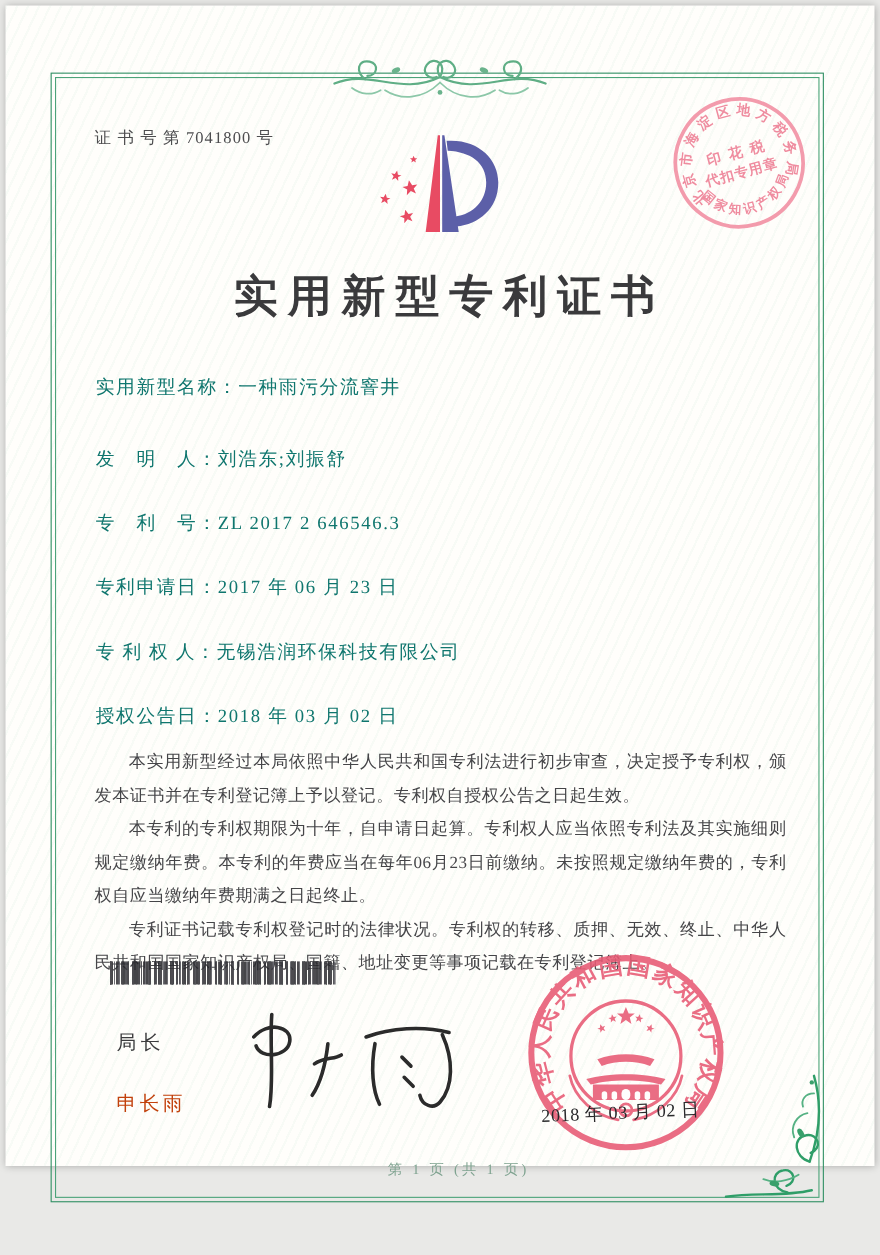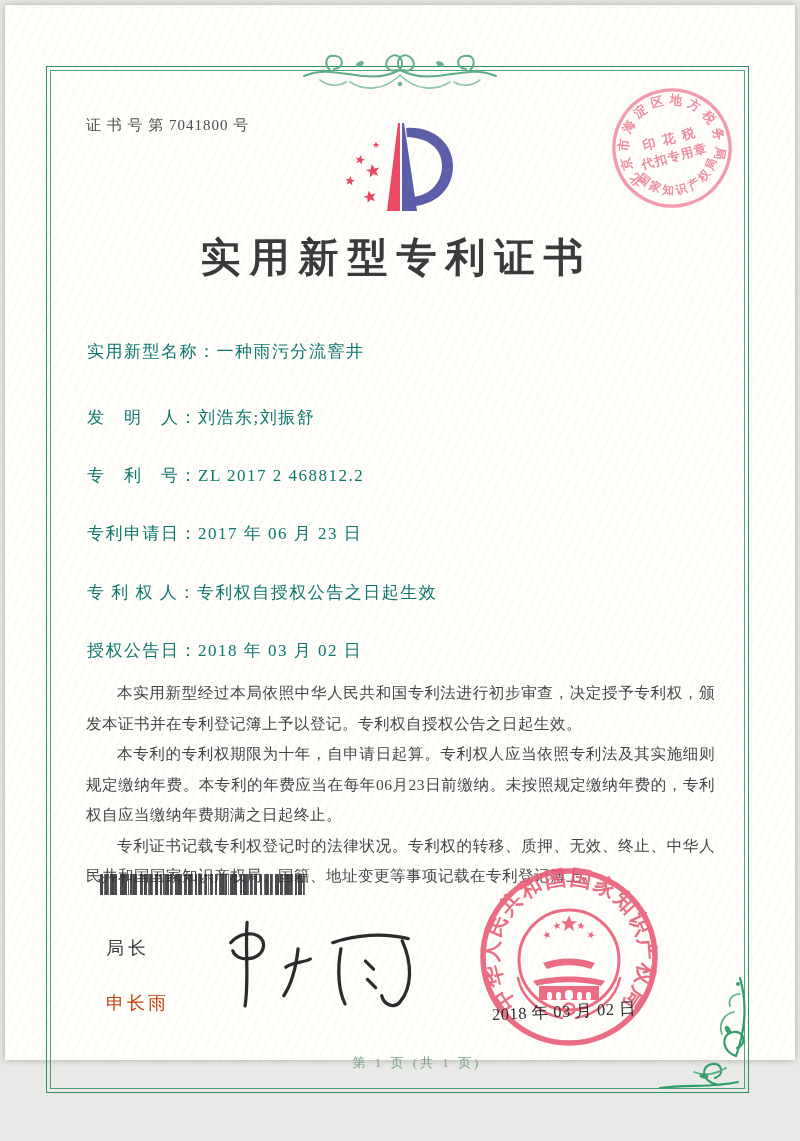--- a/index.html
+++ b/index.html
@@ -32,21 +32,21 @@
   .cert-no{
     position:absolute;left:86px;top:116px;
     font-size:15px;color:#4d4d4f;letter-spacing:1px;
   }
   .logo{position:absolute;left:336px;top:114px;width:128px;height:112px;}
   .tax-stamp{
     position:absolute;left:608px;top:84px;width:128px;height:128px;
     transform:rotate(-15deg);opacity:.9;
   }
   .title{
-    position:absolute;left:46px;top:230px;width:701px;margin:0;
+    position:absolute;left:46px;top:230px;width:701px;margin:12px;
     text-align:center;font-size:40px;font-weight:600;color:#3a3a3c;
     letter-spacing:9px;
   }
   .field-row{
     position:absolute;left:87px;font-size:17px;color:#0f766e;letter-spacing:1.5px;
     white-space:nowrap;
   }
   .paragraphs{
     position:absolute;left:86px;top:678px;width:629px;
     font-size:15.5px;line-height:30.5px;color:#454548;
@@ -160,27 +160,27 @@
 
   <h1 class="title">实用新型专利证书</h1>
 
   <div class="field-row" style="top:340px">
     <span>实用新型名称：</span><span>一种雨污分流窨井</span>
   </div>
   <div class="field-row" style="top:406px">
     <span>发　明　人：</span><span>刘浩东;刘振舒</span>
   </div>
   <div class="field-row" style="top:464px">
-    <span>专　利　号：</span><span>ZL 2017 2 468812.2</span>
+    <span>专　利　号：</span><span>ZL 2017 2 646546.3</span>
   </div>
   <div class="field-row" style="top:522px">
     <span>专利申请日：</span><span>2017 年 06 月 23 日</span>
   </div>
   <div class="field-row" style="top:581px">
-    <span>专 利 权 人：</span><span>专利权自授权公告之日起生效</span>
+    <span>专 利 权 人：</span><span>无锡浩润环保科技有限公司</span>
   </div>
   <div class="field-row" style="top:639px">
     <span>授权公告日：</span><span>2018 年 03 月 02 日</span>
   </div>
 
   <div class="paragraphs">
     <p>本实用新型经过本局依照中华人民共和国专利法进行初步审查，决定授予专利权，颁发本证书并在专利登记簿上予以登记。专利权自授权公告之日起生效。</p>
     <p>本专利的专利权期限为十年，自申请日起算。专利权人应当依照专利法及其实施细则规定缴纳年费。本专利的年费应当在每年06月23日前缴纳。未按照规定缴纳年费的，专利权自应当缴纳年费期满之日起终止。</p>
     <p>专利证书记载专利权登记时的法律状况。专利权的转移、质押、无效、终止、中华人民共和国国家知识产权局、国籍、地址变更等事项记载在专利登记簿上。</p>
   </div>

